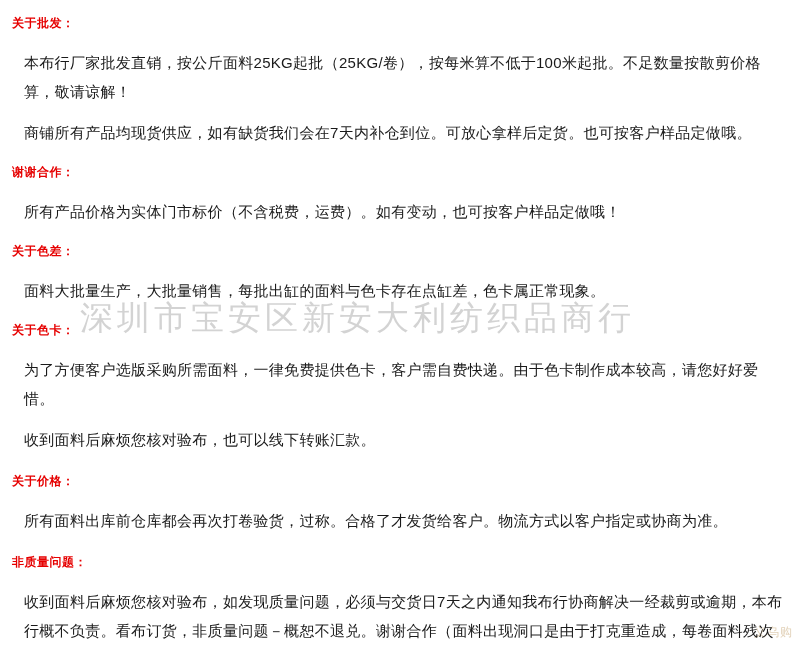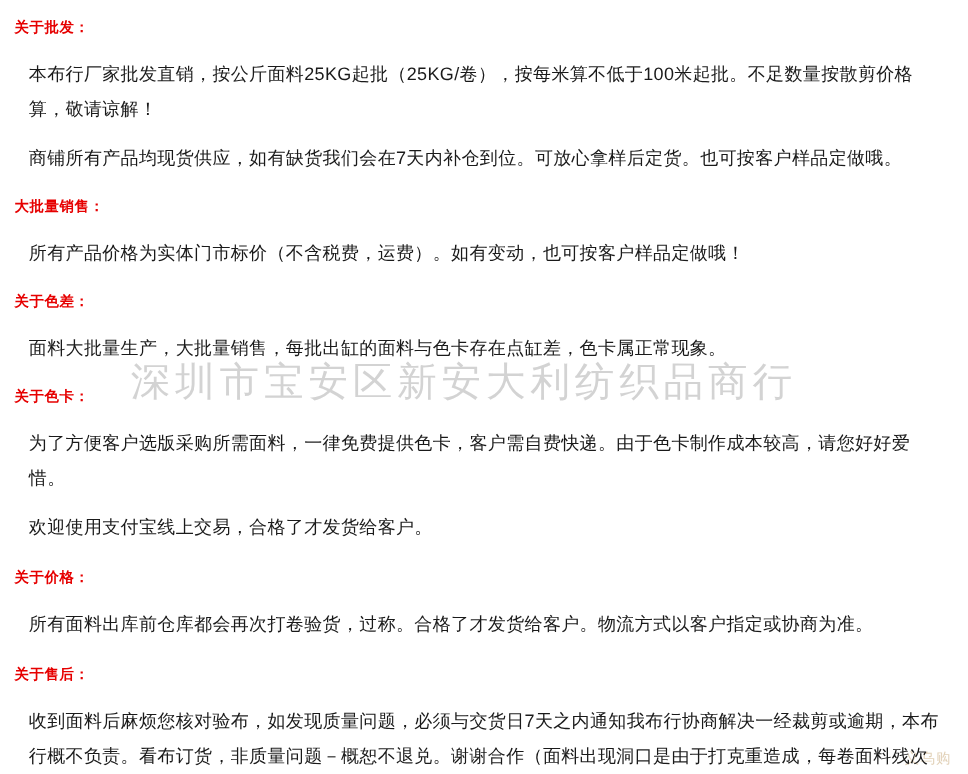--- a/index.html
+++ b/index.html
@@ -62,21 +62,20 @@
     width: 715px;
     text-align: center;
     font-size: 33px;
     color: #b9b9b9;
     opacity: 0.62;
     letter-spacing: 4px;
     white-space: nowrap;
     z-index: 1;
     pointer-events: none;
     font-family: "DejaVu Sans", "Liberation Sans", sans-serif;
-    padding-left: 29px;
   }
   .watermark-2 {
     position: absolute;
     right: 14px;
     bottom: 4px;
     font-size: 12px;
     color: #d8c2a0;
     opacity: 0.75;
     letter-spacing: 1px;
     z-index: 1;
@@ -95,21 +94,21 @@
 
     <div class="section s-wholesale">
       <div class="section-heading">关于批发：</div>
       <div class="section-body">
         <p>本布行厂家批发直销，按公斤面料25KG起批（25KG/卷），按每米算不低于100米起批。不足数量按散剪价格算，敬请谅解！</p>
         <p>商铺所有产品均现货供应，如有缺货我们会在7天内补仓到位。可放心拿样后定货。也可按客户样品定做哦。</p>
       </div>
     </div>
 
     <div class="section s-price">
-      <div class="section-heading">大批量销售：</div>
+      <div class="section-heading">谢谢合作：</div>
       <div class="section-body">
         <p>所有产品价格为实体门市标价（不含税费，运费）。如有变动，也可按客户样品定做哦！</p>
       </div>
     </div>
 
     <div class="section s-colordiff">
       <div class="section-heading">关于色差：</div>
       <div class="section-body">
         <p>面料大批量生产，大批量销售，每批出缸的面料与色卡存在点缸差，色卡属正常现象。</p>
       </div>
@@ -117,32 +116,32 @@
 
     <div class="section s-colorcard">
       <div class="section-heading">关于色卡：</div>
       <div class="section-body">
         <p>为了方便客户选版采购所需面料，一律免费提供色卡，客户需自费快递。由于色卡制作成本较高，请您好好爱惜。</p>
       </div>
     </div>
 
     <div class="section s-payment">
       <div class="section-body">
-        <p>欢迎使用支付宝线上交易，合格了才发货给客户。</p>
+        <p>收到面料后麻烦您核对验布，也可以线下转账汇款。</p>
       </div>
     </div>
 
     <div class="section s-quality">
       <div class="section-heading">关于价格：</div>
       <div class="section-body">
         <p>所有面料出库前仓库都会再次打卷验货，过称。合格了才发货给客户。物流方式以客户指定或协商为准。</p>
       </div>
     </div>
 
     <div class="section s-aftersale">
-      <div class="section-heading">关于售后：</div>
+      <div class="section-heading">非质量问题：</div>
       <div class="section-body">
         <p>收到面料后麻烦您核对验布，如发现质量问题，必须与交货日7天之内通知我布行协商解决一经裁剪或逾期，本布行概不负责。看布订货，非质量问题－概恕不退兑。谢谢合作（面料出现洞口是由于打克重造成，每卷面料残次不超过5米都不属于质量问题）</p>
       </div>
     </div>
 
   </div>
 </div>
 
 </body></html>

